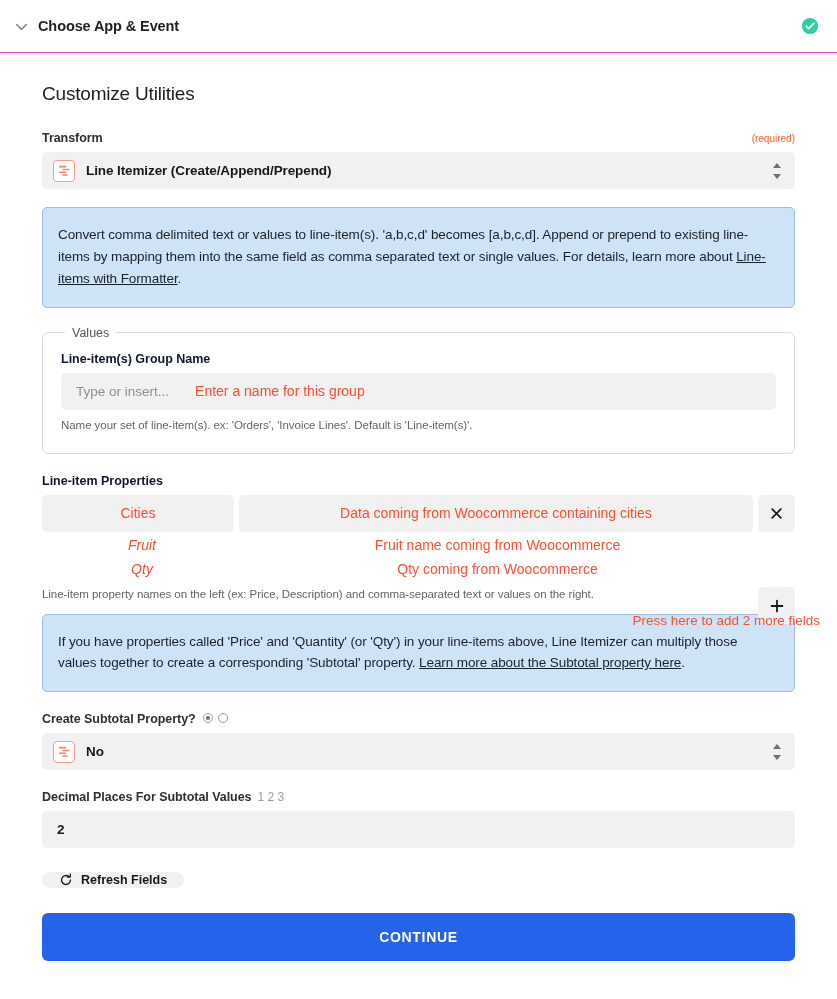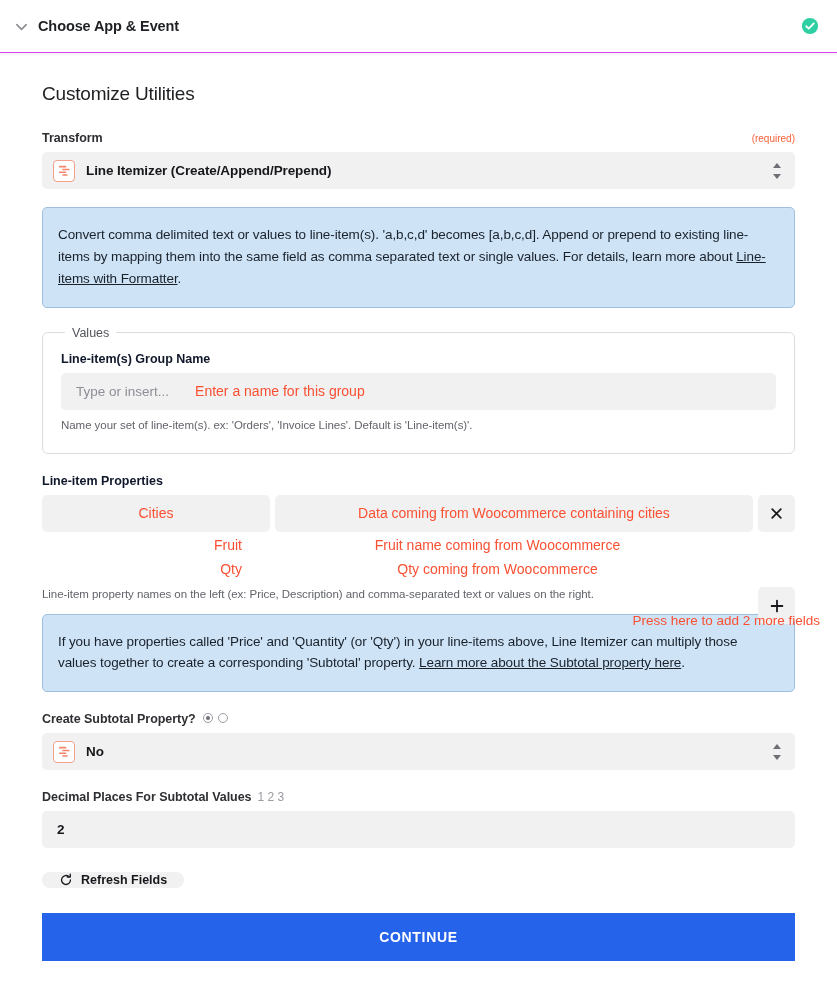--- a/index.html
+++ b/index.html
@@ -201,21 +201,21 @@
   }
 
   
   .lip-block { margin-top: 20px; }
   .lip-row {
     display: flex;
     align-items: center;
     gap: 5px;
   }
   .lip-key {
-    width: 228px;
+    width: 192px;
     height: 37px;
     background: #f1f1f2;
     border-radius: 5px;
     display: flex;
     align-items: center;
     justify-content: center;
     flex: 0 0 auto;
   }
   .lip-val {
     flex: 1 1 auto;
@@ -238,22 +238,23 @@
     cursor: pointer;
   }
   .ghost-row {
     display: flex;
     align-items: center;
     height: 21px;
     margin-top: 3px;
   }
   .ghost-key {
     width: 200px;
-    text-align: right;
+    text-align: center;
     flex: 0 0 auto;
+    font-style: italic;
   }
   .ghost-val {
     flex: 1 1 auto;
     text-align: center;
   }
   .plus-wrap {
     position: absolute;
     right: 42px;
     top: 530px;
   }
@@ -311,21 +312,21 @@
     font-weight: bold;
     color: #16171a;
     cursor: pointer;
     margin-top: 24px;
   }
 
   
   .continue-btn {
     height: 48px;
     background: #2563eb;
-    border-radius: 0;
+    border-radius: 6px;
     display: flex;
     align-items: center;
     justify-content: center;
     color: #ffffff;
     font-size: 14px;
     font-weight: bold;
     letter-spacing: 0.7px;
     cursor: pointer;
     margin-top: 22px;
   }

